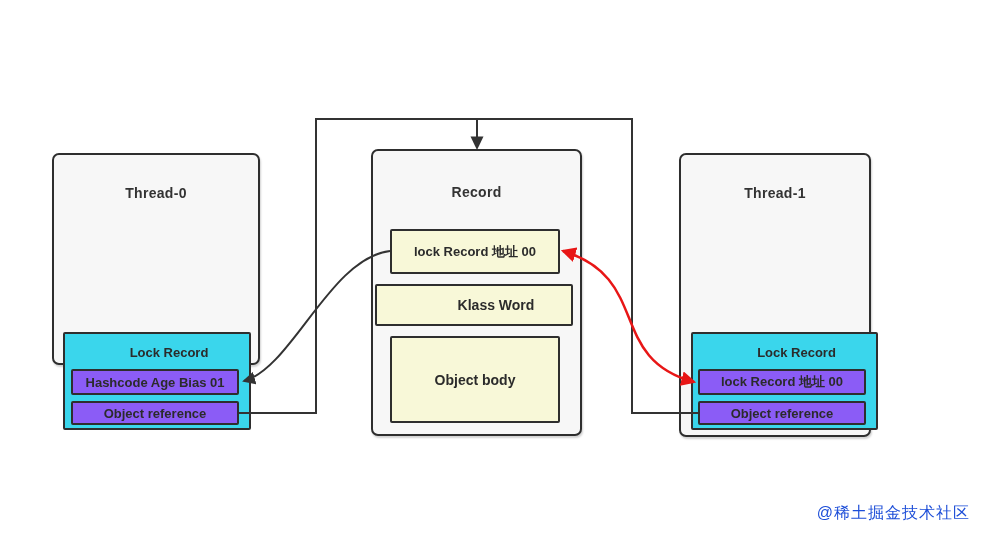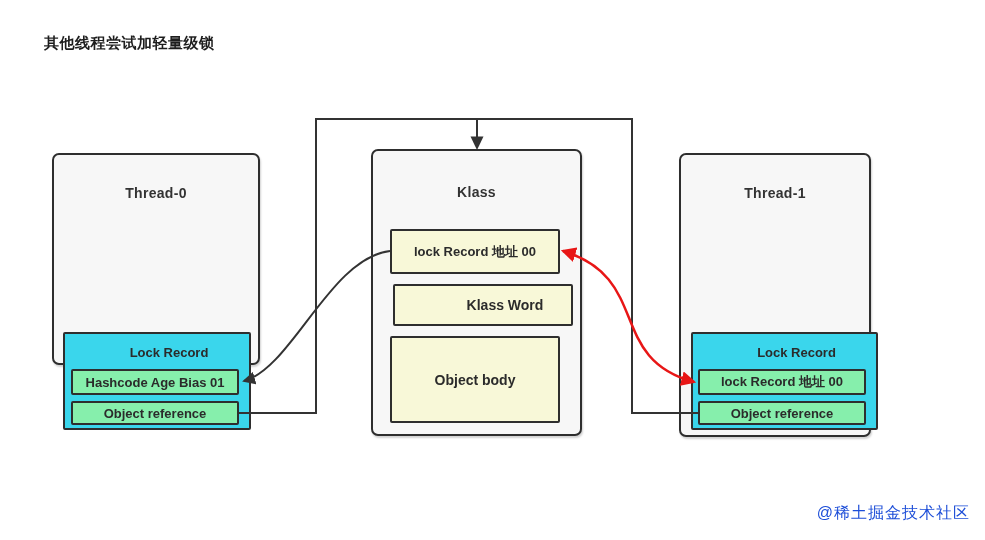--- a/index.html
+++ b/index.html
@@ -47,57 +47,56 @@
   }
   .cell {
     position: absolute;
     border: 2px solid #2e2e2e;
     border-radius: 2px;
     display: flex; align-items: center; justify-content: center;
     font-size: 13px; font-weight: 700; color: #2b2b2b;
     white-space: nowrap;
     text-align: right;
   }
-  .cell.green { background: #86efac; }
+  .cell.green { background: #8b5cf6; }
   .cell.yellow { background: #f8f8d8; }
 
   #thread0 .row1 { left: 6px; top: 35px; width: 168px; height: 26px; }
   #thread0 .row2 { left: 6px; top: 67px; width: 168px; height: 24px; }
   #thread1 .row1 { left: 5px; top: 35px; width: 168px; height: 26px; }
   #thread1 .row2 { left: 5px; top: 67px; width: 168px; height: 24px; }
 
   #objectbox .orow1 { left: 17px; top: 78px;  width: 170px; height: 45px; font-size: 13px; }
-  #objectbox .orow2 { left: 20px; top: 133px; width: 180px; height: 42px; font-size: 14px; padding-left: 44px; }
+  #objectbox .orow2 { left: 2px; top: 133px; width: 198px; height: 42px; font-size: 14px; padding-left: 44px; }
   #objectbox .orow3 { left: 17px; top: 185px; width: 170px; height: 87px; font-size: 14px; }
 
   .wires { position: absolute; inset: 0; width: 985px; height: 540px; pointer-events: none; }
 
   .watermark {
     position: absolute; right: 15px; top: 503px;
     font-size: 16px; color: #1d4ed8; letter-spacing: 1px;
   }
 </style>
 </head>
 <body>
 
 <div class="canvas">
 
-  <div class="page-title">其他线程尝试加轻量级锁</div>
 
   <div class="bigbox" id="thread0">
     <div class="bigbox-title">Thread-0</div>
     <div class="lockrec">
       <div class="lockrec-title">Lock Record</div>
       <div class="cell green row1">Hashcode Age Bias 01</div>
       <div class="cell green row2">Object reference</div>
     </div>
   </div>
 
   <div class="bigbox" id="objectbox">
-    <div class="bigbox-title">Klass</div>
+    <div class="bigbox-title">Record</div>
     <div class="cell yellow orow1">lock Record 地址 00</div>
     <div class="cell yellow orow2">Klass Word</div>
     <div class="cell yellow orow3">Object body</div>
   </div>
 
   <div class="bigbox" id="thread1">
     <div class="bigbox-title">Thread-1</div>
     <div class="lockrec">
       <div class="lockrec-title">Lock Record</div>
       <div class="cell green row1">lock Record 地址 00</div>

